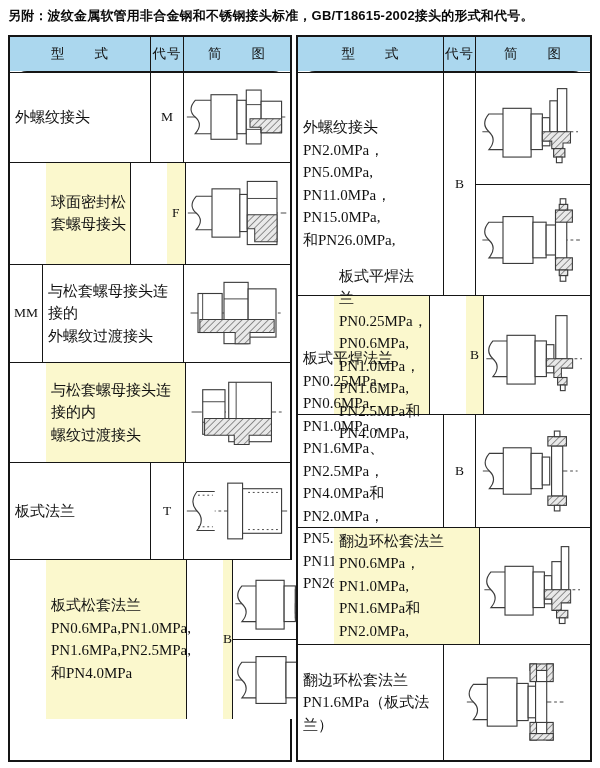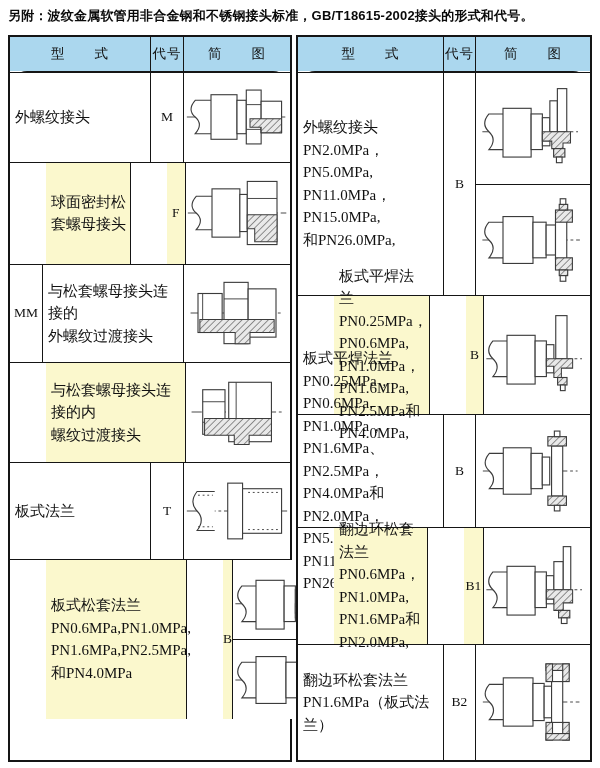--- a/index.html
+++ b/index.html
@@ -300,21 +300,20 @@
                 <rect x="79" y="82" width="6" height="6" fill="#fff" stroke="#3b3b3b" stroke-width="1.2"></rect>
               </svg>
             </div>
         </div>
       </div>
 
       <div class="jrow rrow3 hl">
         <div class="c type">翻边环松套法兰
 PN0.6MPa，PN1.0MPa,
 PN1.6MPa和PN2.0MPa,</div>
-        <div class="c code">B1</div>
         <div class="c diag">
           <div class="dwrap">
               <svg width="106" height="90" viewBox="0 0 112 96">
                 <line x1="2" y1="52" x2="104" y2="52" stroke="#3b3b3b" stroke-width="1" stroke-dasharray="11 3 3 3"></line>
                 <path d="M 24 33 L 9 33 Q 0 43.64 9 52 Q 18 60.36 9 71 L 24 71" fill="#fff" stroke="#3b3b3b" stroke-width="1.2"></path>
                 <rect x="24" y="27" width="30" height="52" fill="#fff" stroke="#3b3b3b" stroke-width="1.2"></rect>
                 <rect x="54" y="33" width="12" height="38" fill="#fff" stroke="#3b3b3b" stroke-width="1.2"></rect>
                 <rect x="66" y="37" width="8" height="30" fill="#fff" stroke="#3b3b3b" stroke-width="1.2"></rect>
                 <rect x="74" y="22" width="10" height="30" fill="#fff" stroke="#3b3b3b" stroke-width="1.2"></rect>
                 <rect x="84" y="6" width="8" height="46" fill="#fff" stroke="#3b3b3b" stroke-width="1.2"></rect>
@@ -322,21 +321,20 @@
                 <rect x="79" y="74" width="12" height="8" fill="url(#hatch)" stroke="#3b3b3b" stroke-width="1.2"></rect>
                 <rect x="82" y="82" width="6" height="6" fill="#fff" stroke="#3b3b3b" stroke-width="1.2"></rect>
               </svg>
             </div>
         </div>
       </div>
 
       <div class="jrow rrow4">
         <div class="c type">翻边环松套法兰
 PN1.6MPa（板式法兰）</div>
-        <div class="c code">B2</div>
         <div class="c diag">
           <div class="dwrap">
               <svg width="104" height="84" viewBox="0 0 112 90">
                 <line x1="2" y1="45" x2="106" y2="45" stroke="#3b3b3b" stroke-width="1" stroke-dasharray="11 3 3 3"></line>
                 <path d="M 24 26 L 9 26 Q 0 36.64 9 45 Q 18 53.36 9 64 L 24 64" fill="#fff" stroke="#3b3b3b" stroke-width="1.2"></path>
                 <rect x="24" y="19" width="32" height="52" fill="#fff" stroke="#3b3b3b" stroke-width="1.2"></rect>
                 <rect x="56" y="25" width="12" height="40" fill="#fff" stroke="#3b3b3b" stroke-width="1.2"></rect>
                 <rect x="68" y="28" width="8" height="34" fill="#fff" stroke="#3b3b3b" stroke-width="1.2"></rect>
                 <rect x="76" y="23" width="12" height="44" fill="#fff" stroke="#3b3b3b" stroke-width="1.2"></rect>
                 <rect x="70" y="4" width="25" height="7" fill="url(#hatch)" stroke="#3b3b3b" stroke-width="1.2"></rect>

